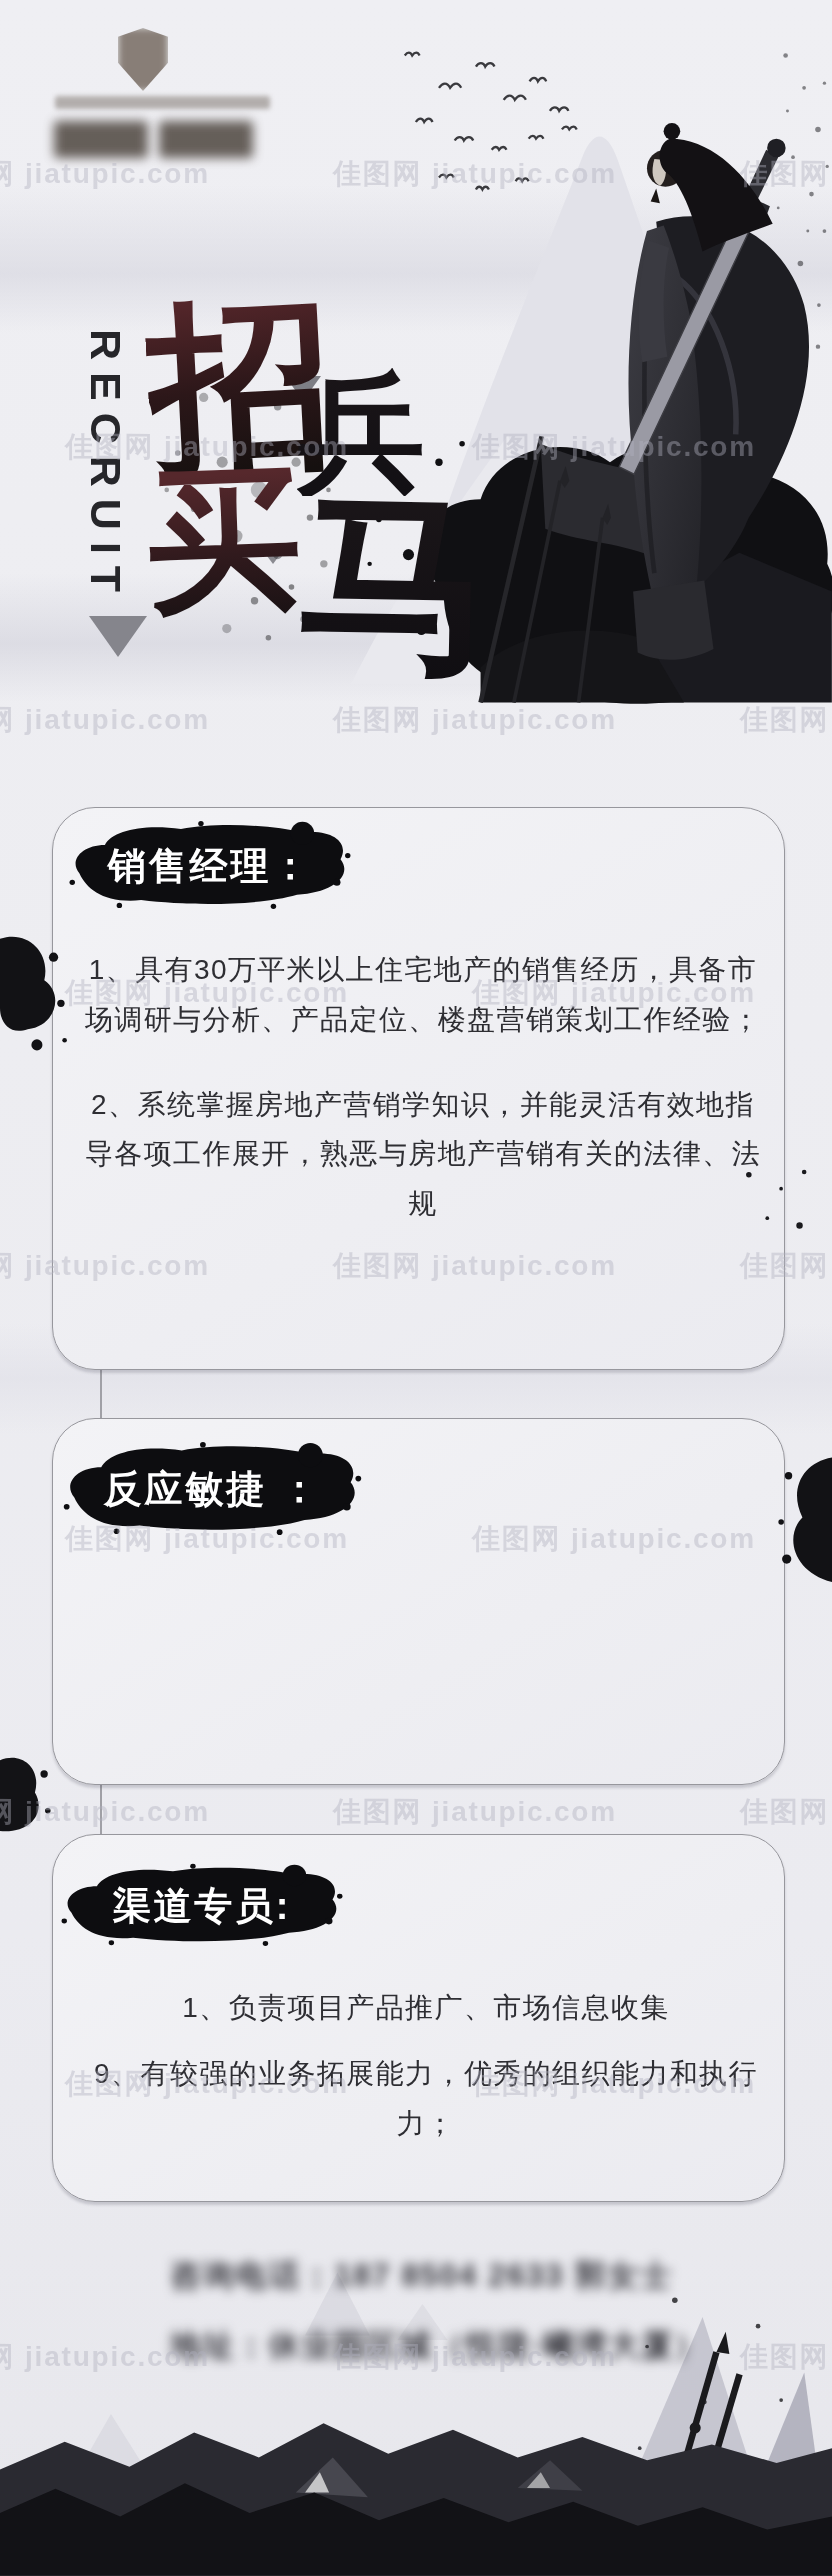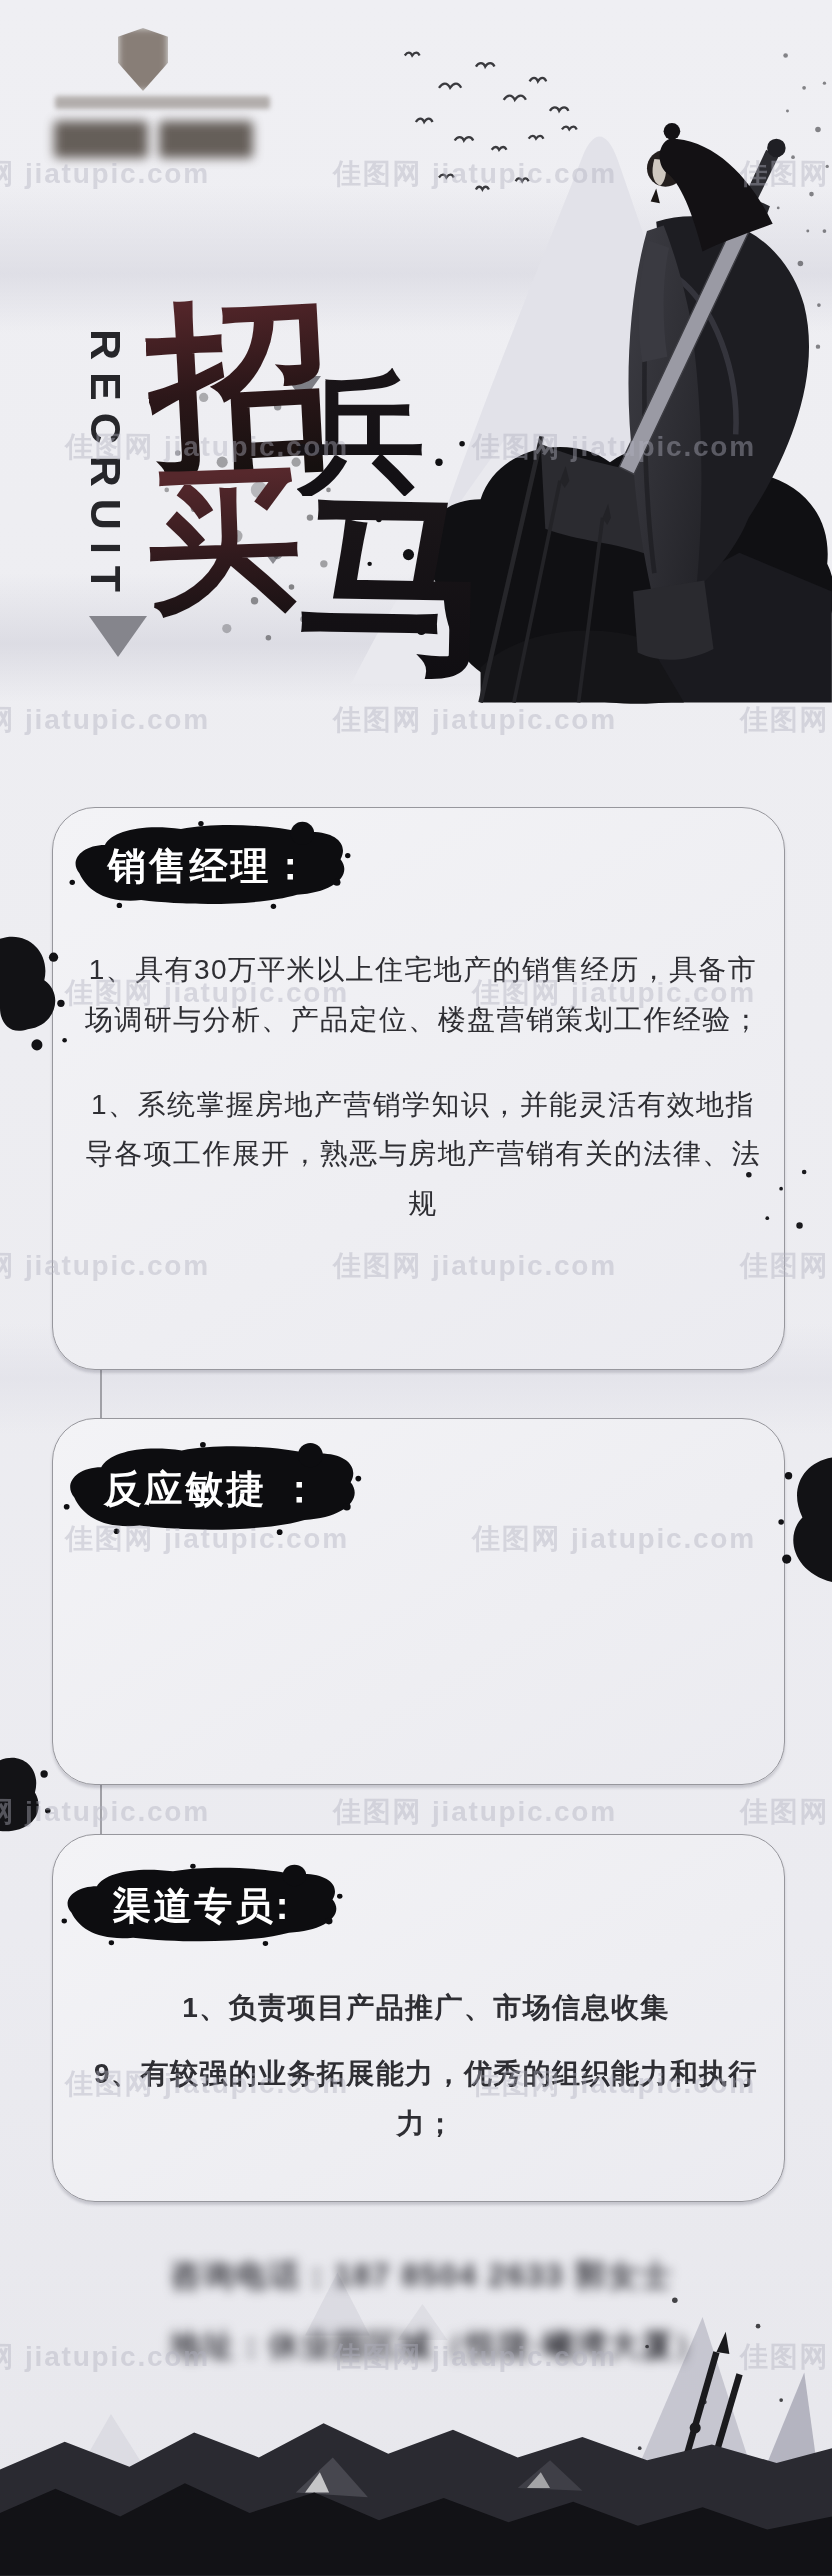--- a/index.html
+++ b/index.html
@@ -51,21 +51,21 @@
   .badge{position:absolute;z-index:8;}
   .badge svg{position:absolute;left:0;top:0;width:100%;height:100%;}
   .badge-text{position:absolute;left:0;top:0;width:100%;height:100%;display:flex;align-items:center;justify-content:center;
     color:#ffffff;font-size:38px;font-weight:700;letter-spacing:2.8px;padding-top:3.7px;box-sizing:border-box;}
   .badge1{left:65px;top:820px;width:290px;height:89px;text-align:right;}
   .badge2{left:59px;top:1441px;width:307px;height:94px;}
   .badge3{left:57px;top:1863px;width:290px;height:83px;}
   .job-body{position:absolute;color:#2e2e33;font-size:28px;line-height:1.78;letter-spacing:1.4px;z-index:7;text-align:center;}
   .jb1{left:80px;top:945px;width:686px;}
   .jb2{left:80px;top:1563px;width:692px;}
-  .jb3{left:80px;top:1983px;width:692px;font-weight:bold;}
+  .jb3{left:80px;top:1983px;width:692px;}
   .jb1 p{margin:0 0 35px 0;}
   .jb2 p{margin:0 0 26px 0;}
   .jb3 p{margin:0 0 16.6px 0;}
   
   .contact{position:absolute;left:170px;top:2255px;z-index:6;color:#34343b;filter:blur(5.5px);}
   .contact .line{font-size:31px;font-weight:600;letter-spacing:1.8px;margin-bottom:28px;white-space:nowrap;}
   
   .warrior{position:absolute;left:351px;top:0;z-index:3;}
   .footer-art{position:absolute;left:0;top:2215px;z-index:4;}
   .splat{position:absolute;z-index:5;}
@@ -228,21 +228,21 @@
 
   <section class="job-box box1"></section>
   <div class="badge badge1">
     <svg viewBox="0 0 320 100" preserveAspectRatio="none">
         <use href="#brushstroke"></use>
       </svg>
     <span class="badge-text">销售经理：</span>
   </div>
   <div class="job-body jb1">
     <p>1、具有30万平米以上住宅地产的销售经历，具备市场调研与分析、产品定位、楼盘营销策划工作经验；</p>
-    <p>1、系统掌握房地产营销学知识，并能灵活有效地指导各项工作展开，熟恶与房地产营销有关的法律、法规</p>
+    <p>2、系统掌握房地产营销学知识，并能灵活有效地指导各项工作展开，熟恶与房地产营销有关的法律、法规</p>
   </div>
 
   <div class="connector conn1"></div>
 
   <section class="job-box box2"></section>
   <div class="badge badge2">
     <svg viewBox="0 0 320 100" preserveAspectRatio="none">
         <use href="#brushstroke"></use>
       </svg>
     <span class="badge-text">反应敏捷 ：</span>

